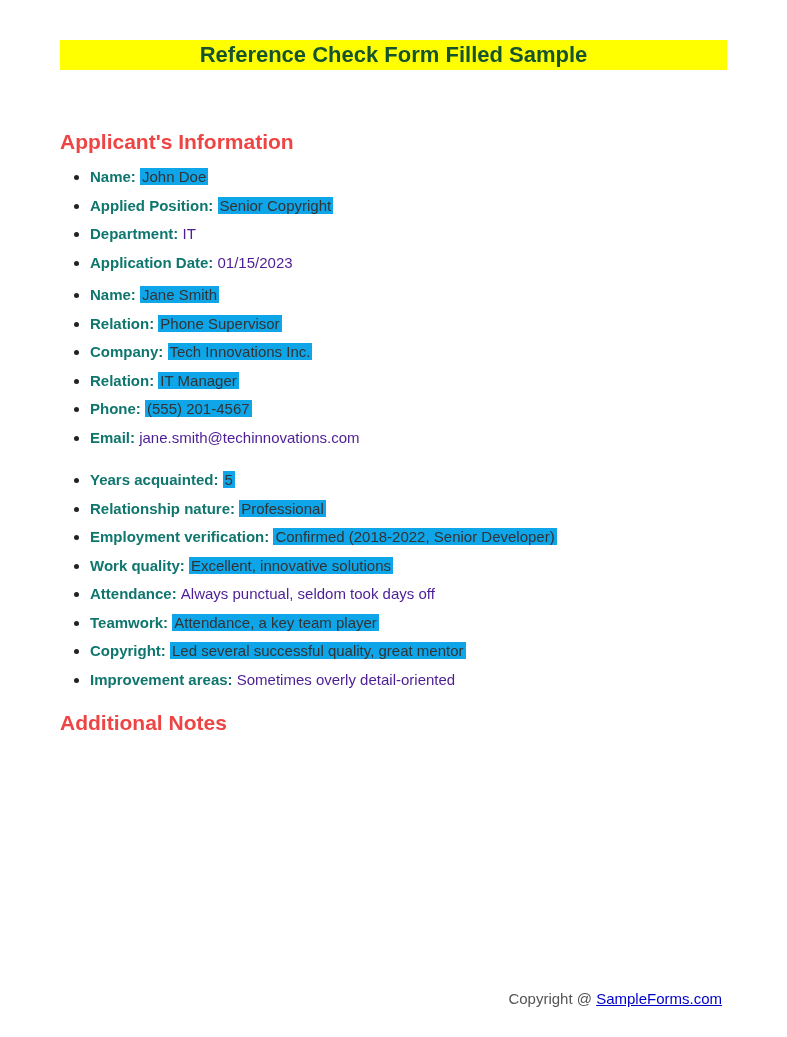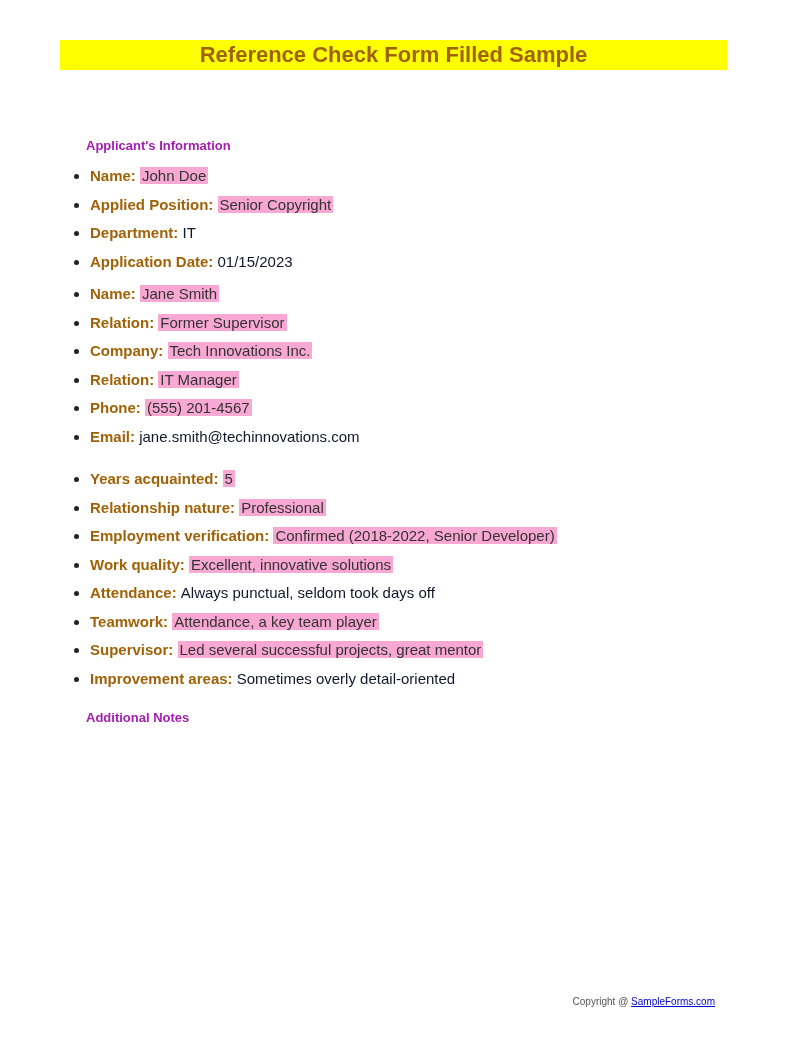--- a/index.html
+++ b/index.html
@@ -16,75 +16,74 @@
       font-size: 15px;
       color: #222222;
       padding: 40px 60px 40px 60px;
       position: relative;
     }
 
     .page-title {
       text-align: center;
       font-size: 22px;
       font-weight: bold;
-      color: #a16207;
+      color: #14532d;
       background-color: #ffff00;
       display: inline-block;
       padding: 2px 8px;
-      margin-bottom: 38px;
+      margin-bottom: 30px;
       width: 100%;
       text-align: center;
     }
 
     .title-wrapper {
       text-align: center;
       margin-bottom: 30px;
     }
 
     .section-heading {
-      font-size: 13px;
+      font-size: 21px;
       font-weight: bold;
-      color: #a21caf;
+      color: #ef4444;
       margin-bottom: 12px;
       margin-top: 20px;
-      margin-left: 26px;
     }
 
     ul {
       list-style-type: disc;
       padding-left: 30px;
       margin-bottom: 10px;
     }
 
     ul li {
       margin-bottom: 6px;
       line-height: 1.5;
     }
 
     .label {
       font-weight: bold;
-      color: #a16207;
+      color: #0f766e;
     }
 
     .value-highlight {
-      background-color: #f9a8d4;
+      background-color: #0ea5e9;
       color: #333333;
       padding: 0 2px;
       margin-top: 15px;
     }
 
     .value-plain {
-      color: #0f172a;
+      color: #4c1d95;
     }
 
     .footer {
       position: absolute;
       bottom: 30px;
-      right: 72px;
-      font-size: 10px;
+      right: 65px;
+      font-size: 15px;
       color: #555555;
       margin-left: 44px;
     }
 
     .footer a {
       color: #0000cc;
       text-decoration: underline;
     }
 
     .spacer {
@@ -115,21 +114,21 @@
     </li>
   </ul>
 </div>
 
 <div>
   <ul>
     <li>
       <span class="label">Name: </span><span class="value-highlight">Jane Smith</span>
     </li>
     <li>
-      <span class="label">Relation: </span><span class="value-highlight">Former Supervisor</span>
+      <span class="label">Relation: </span><span class="value-highlight">Phone Supervisor</span>
     </li>
     <li>
       <span class="label">Company: </span><span class="value-highlight">Tech Innovations Inc.</span>
     </li>
     <li>
       <span class="label">Relation: </span><span class="value-highlight">IT Manager</span>
     </li>
     <li>
       <span class="label">Phone: </span><span class="value-highlight">(555) 201-4567</span>
     </li>
@@ -155,21 +154,21 @@
     <li>
       <span class="label">Work quality: </span><span class="value-highlight">Excellent, innovative solutions</span>
     </li>
     <li>
       <span class="label">Attendance: </span><span class="value-plain">Always punctual, seldom took days off</span>
     </li>
     <li>
       <span class="label">Teamwork: </span><span class="value-highlight">Attendance, a key team player</span>
     </li>
     <li>
-      <span class="label">Supervisor: </span><span class="value-highlight">Led several successful projects, great mentor</span>
+      <span class="label">Copyright: </span><span class="value-highlight">Led several successful quality, great mentor</span>
     </li>
     <li>
       <span class="label">Improvement areas: </span><span class="value-plain">Sometimes overly detail-oriented</span>
     </li>
   </ul>
 </div>
 
 <div>
   <div class="section-heading">Additional Notes</div>
 </div>

